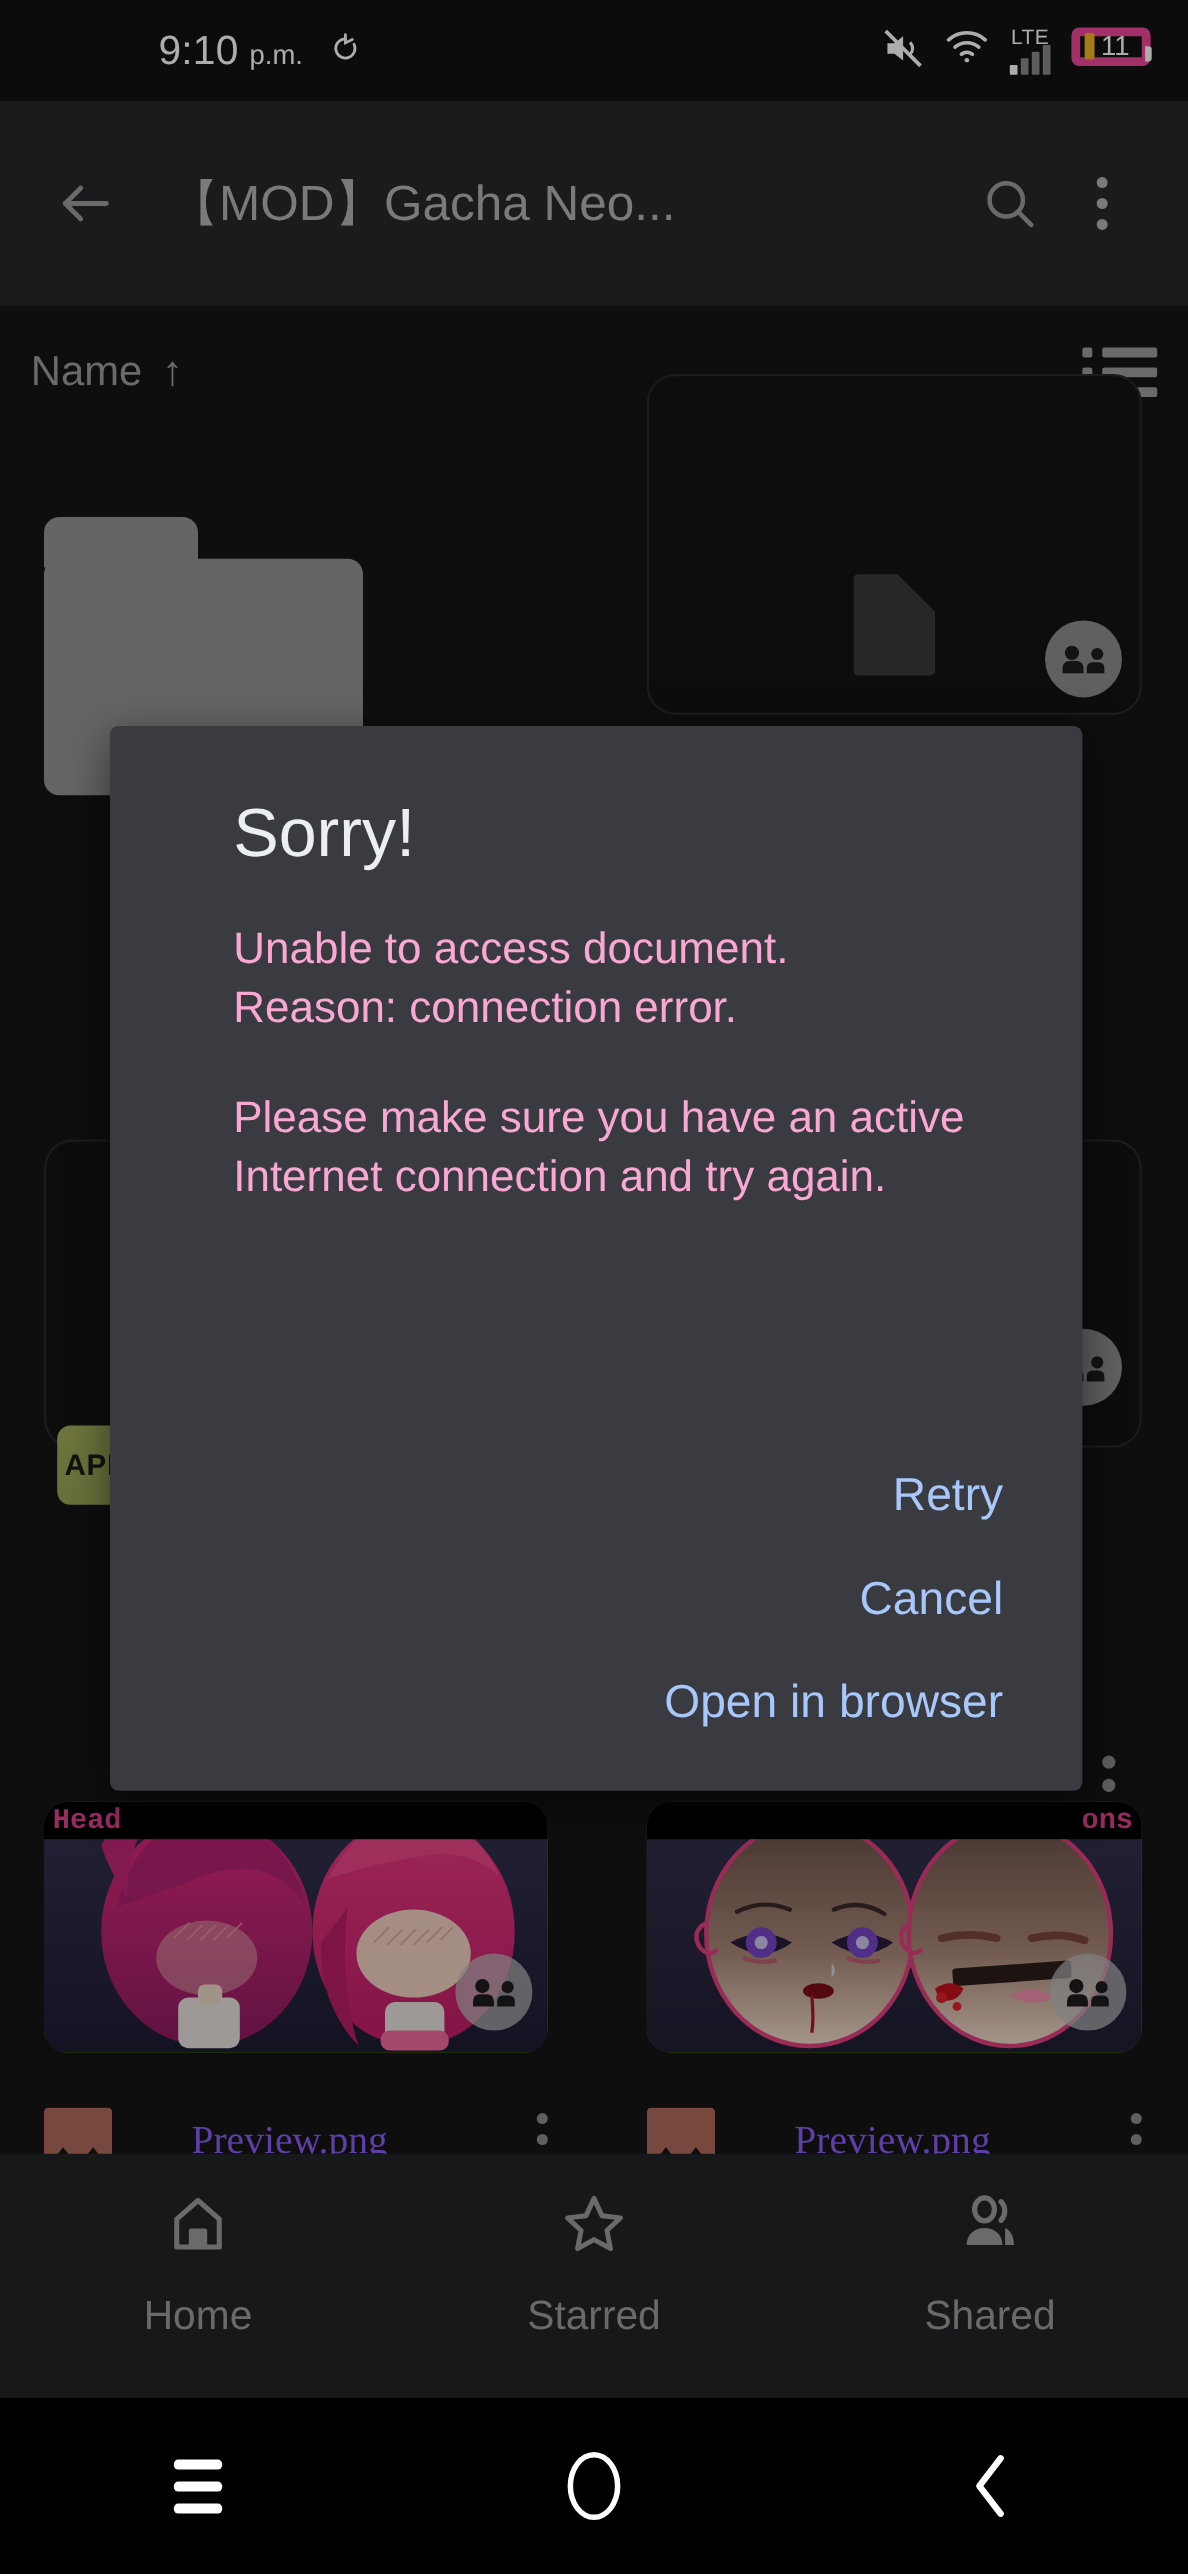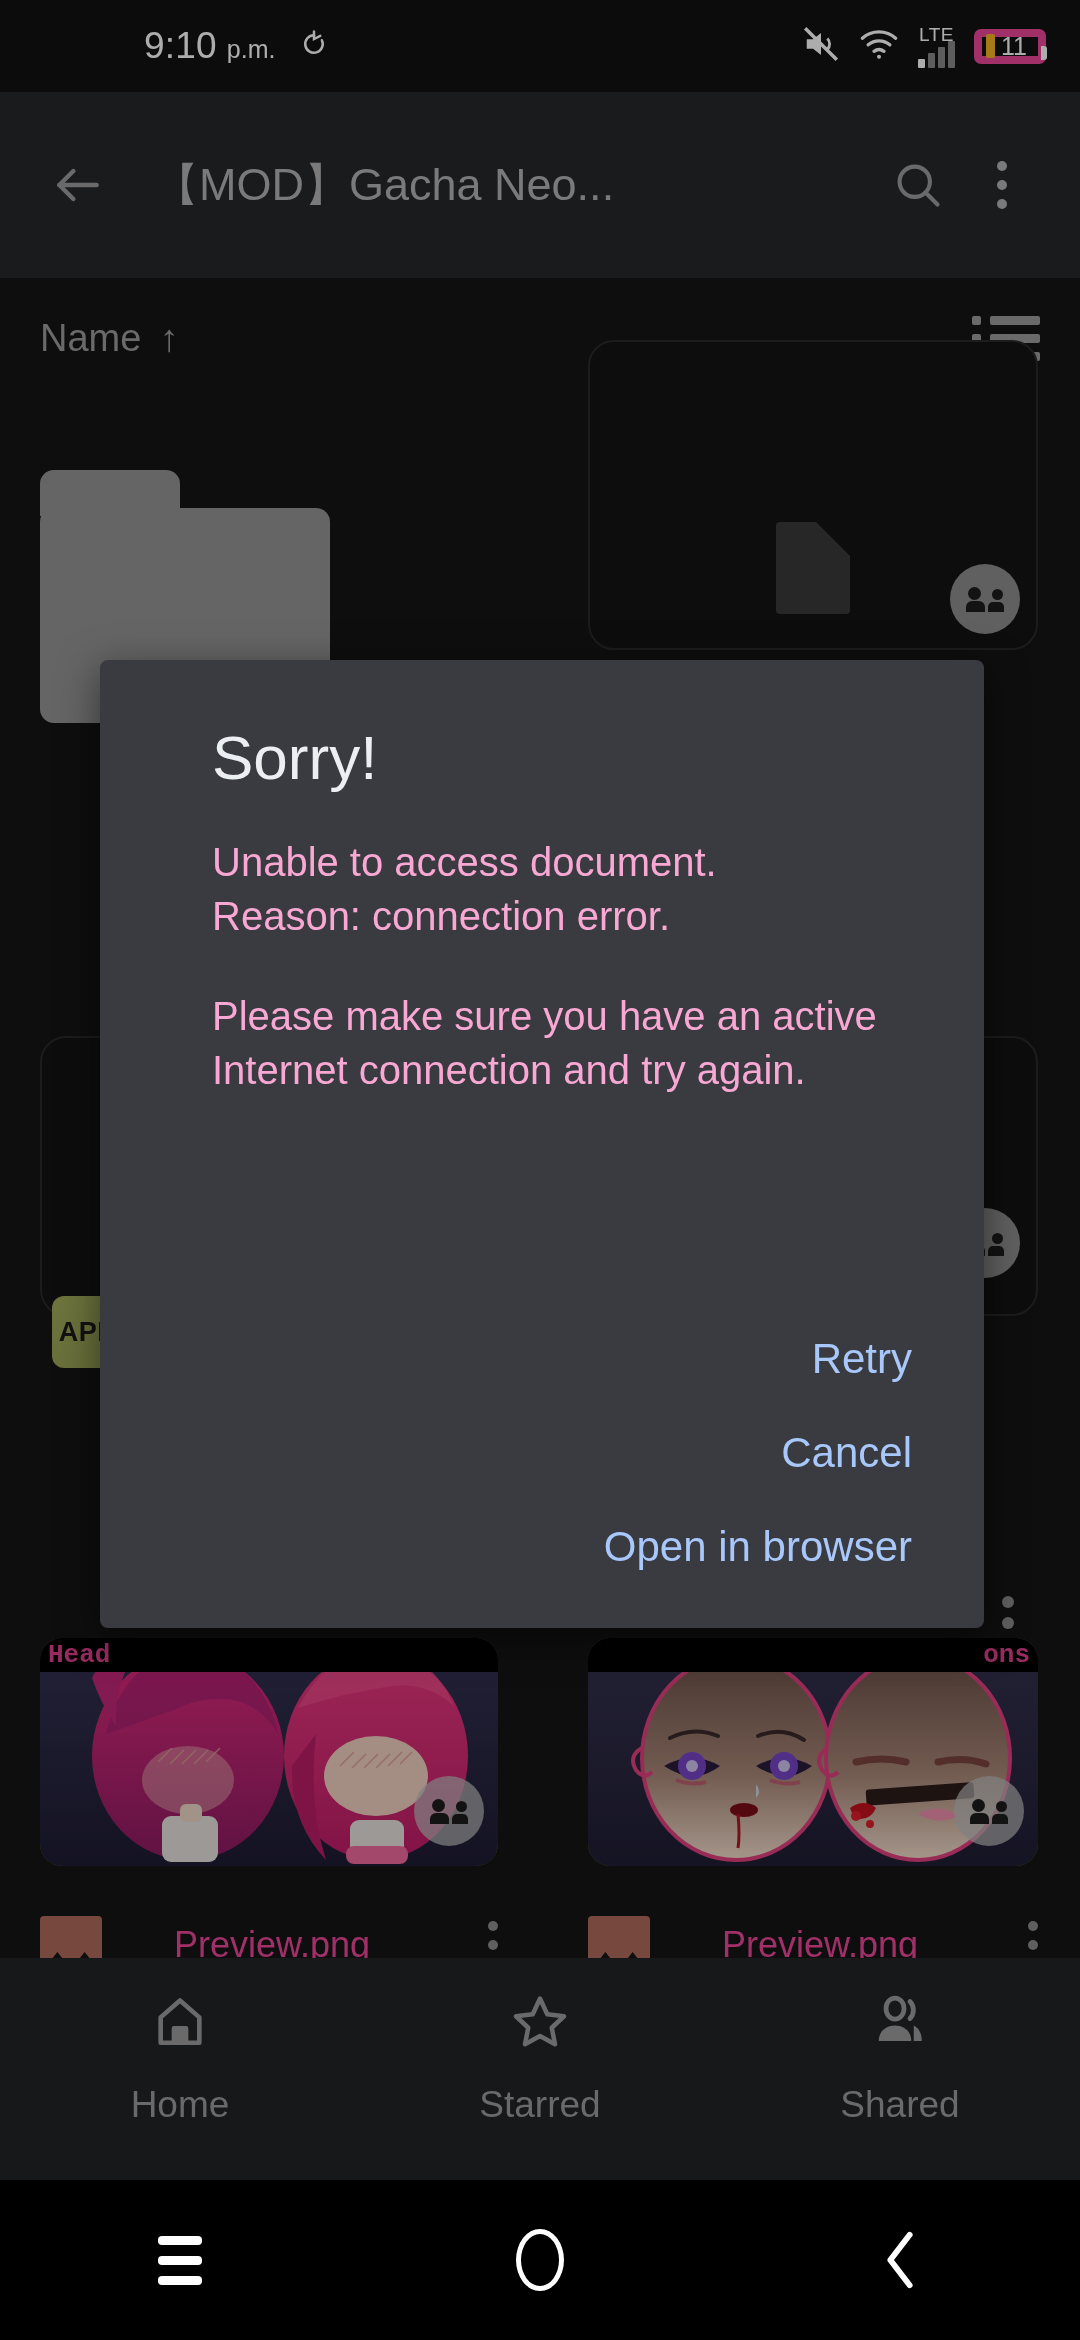--- a/index.html
+++ b/index.html
@@ -14,21 +14,21 @@
   
   .statusbar{
     position:absolute; left:0; top:0; width:1080px; height:92px;
     background:#121212; display:flex; align-items:center;
     padding:0 34px; color:#fff;
   }
   .sb-left{ display:flex; align-items:baseline; gap:10px; flex:0 0 auto; margin-left:110px;}
   .sb-time{ font-size:37px; letter-spacing:.2px; }
   .sb-ampm{ font-size:25px; }
   .sb-alarm{ margin-left:14px; align-self:center; }
-  .sb-right{ margin-left:auto; display:flex; align-items:center; gap:19px; }
+  .sb-right{ margin-left:auto; display:flex; gap:19px; }
   .lte-wrap{ display:flex; flex-direction:column; align-items:center; }
   .lte-txt{ font-size:19px; line-height:19px; color:#fff; letter-spacing:.5px; margin-bottom:-3px;}
   .bars{ display:flex; align-items:flex-end; gap:3px; height:27px; }
   .bars i{ width:7px; background:#fff; border-radius:1px; display:block; }
   .bars i.b1{height:9px;}  .bars i.b2{height:15px; background:#8a8a8a;}
   .bars i.b3{height:21px; background:#8a8a8a;} .bars i.b4{height:27px; background:#8a8a8a;}
   .batt{ position:relative; width:72px; height:35px; border:8px solid #ec4899; border-radius:7px;
          display:flex; align-items:center; }
   .batt::after{ content:""; position:absolute; right:-9px; top:9px; width:6px; height:14px;
                 background:#fff; border-radius:0 3px 3px 0; }
@@ -44,21 +44,21 @@
   .ab-icon{ width:84px; height:84px; display:flex; align-items:center; justify-content:center; flex:0 0 auto;}
   .ab-title{
     flex:1; margin-left:34px; font-size:45px; color:#b4b4b4; white-space:nowrap; overflow:hidden;
   }
   .dots{ display:flex; flex-direction:column; gap:9px; align-items:center; }
   .dots span{ width:10px; height:10px; border-radius:50%; background:#b4b4b4; display:block; }
 
   
   .sortbar{
     position:absolute; left:0; top:278px; width:1080px; height:120px;
-    display:flex; align-items:center; padding:0 40px; background:#151515;
+    display:flex; align-items:center; padding:0 28px; background:#151515;
   }
   .sort-label{ font-size:38px; color:#9d9d9d; }
   .sort-arrow{ font-size:38px; color:#9d9d9d; margin-left:18px; }
   .viewtoggle{ margin-left:auto; display:flex; flex-direction:column; gap:9px; }
   .vt-row{ display:flex; align-items:center; gap:9px; }
   .vt-row i{ width:9px; height:9px; background:#9d9d9d; border-radius:2px; display:block; }
   .vt-row b{ width:50px; height:9px; background:#9d9d9d; border-radius:2px; display:block; }
 
   
   .grid{ position:absolute; left:0; top:398px; width:1080px; height:1560px; }
@@ -112,21 +112,21 @@
     position:absolute; left:0; top:0; width:100%; height:34px; background:#000;
     color:#e0408f; font-size:26px; font-weight:bold; font-family:"Liberation Mono", monospace;
     padding-left:8px; line-height:34px; white-space:nowrap;
   }
   .thumb-title.right{ text-align:right; padding-right:8px; padding-left:0;}
   .tfile{ position:absolute; display:flex; align-items:center; }
   .img-ico{
     width:62px; height:58px; background:#b06a5c; border-radius:4px 4px 0 0;
     clip-path: polygon(0 0,100% 0,100% 100%,72% 62%,50% 92%,28% 62%,0 100%);
   }
-  .tname{ font-size:36px; color:#ec4899; margin-left:0; }
+  .tname{ font-size:36px; color:#8b5cf6; margin-left:0;font-family:Liberation Serif, serif; }
 
   
   .bottomnav{
     position:absolute; left:0; top:1958px; width:1080px; height:222px;
     background:#222427; display:flex; align-items:flex-start; padding-top:22px;
   }
   .nav-item{ flex:1; display:flex; flex-direction:column; align-items:center; gap:0; }
   .nav-pill{
     width:196px; height:82px; border-radius:41px; display:flex; align-items:center;
     justify-content:center;

